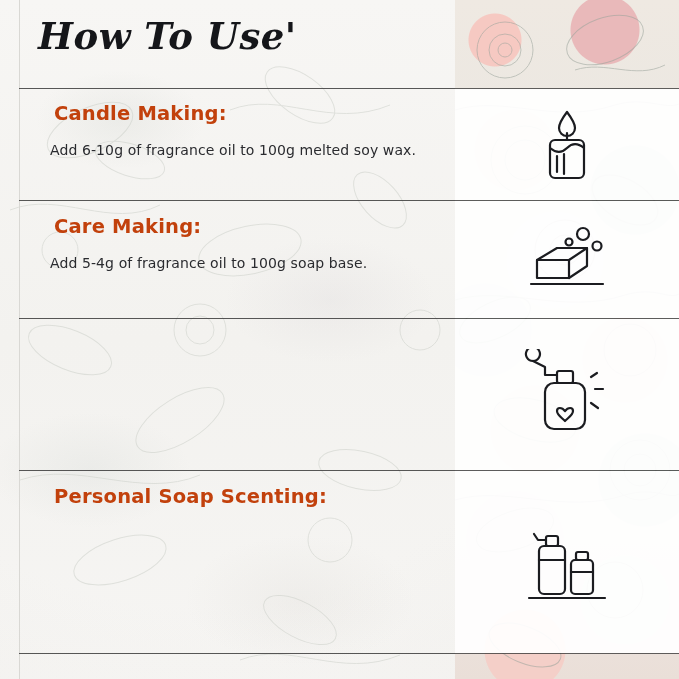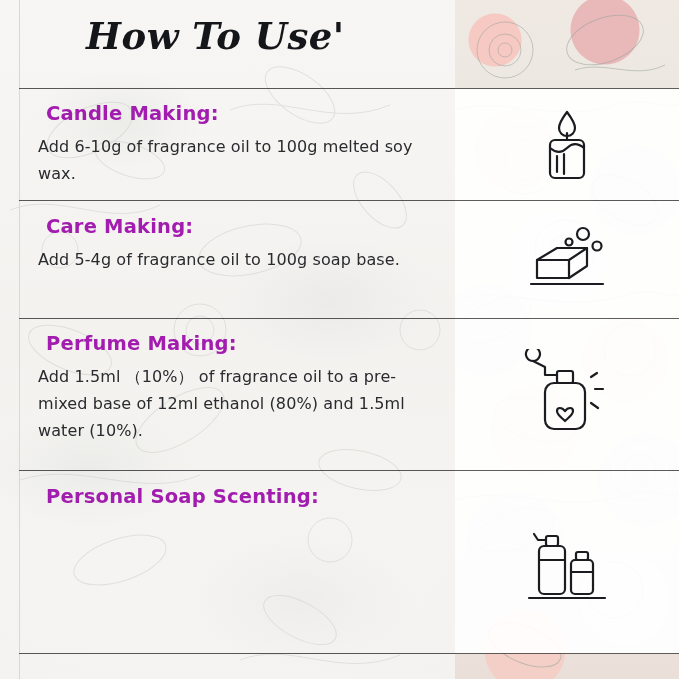--- a/index.html
+++ b/index.html
@@ -41,40 +41,39 @@
     position:absolute;left:38px;top:14px;
   }
   .title{
     font-family:"DejaVu Serif", serif;
     font-style:italic;
     font-weight:700;
     font-size:37px;
     letter-spacing:.5px;
     color:#15161a;
     white-space:nowrap;
-    margin-left:48px;
   }
   .divider{
     position:absolute;left:19px;width:436px;height:1px;background:#3a3a3a;opacity:.85;
   }
   .sec{
     position:absolute;left:38px;width:400px;
   }
   .sec h3{
-    margin:0 0 8px 8px;
+    margin:0 0 8px 16px;
     font-family:"DejaVu Sans", sans-serif;
     font-weight:700;
     font-size:19.5px;
-    color:#a21caf;
+    color:#c2410c;
     letter-spacing:.2px;
   }
   .sec p{
-    margin:0;
+    margin:12px;
     font-family:"DejaVu Sans", sans-serif;
-    font-size:16px;
+    font-size:14px;
     line-height:27px;
     color:#2a2b2f;
     letter-spacing:.1px;
   }
   
   .photo-strip{
     position:absolute;left:455px;top:0;width:224px;height:679px;overflow:hidden;
   }
   .photo-bg{
     position:absolute;inset:0;
@@ -156,24 +155,20 @@
 
     <div class="divider" style="top:200px;"></div>
 
     <div class="sec" style="top:215px;">
       <h3>Care Making:</h3>
       <p>Add 5-4g of fragrance oil to 100g soap base.</p>
     </div>
 
     <div class="divider" style="top:318px;"></div>
 
-    <div class="sec" style="top:332px;">
-      <h3>Perfume Making:</h3>
-      <p>Add 1.5ml （10%） of fragrance oil to a pre-mixed base of 12ml ethanol (80%) and 1.5ml water (10%).</p>
-    </div>
 
     <div class="divider" style="top:470px;"></div>
 
     <div class="sec" style="top:485px;">
       <h3>Personal Soap Scenting:</h3>
     </div>
 
     <div class="footer-rule" style="top:653px;"></div>
   </div>
 

